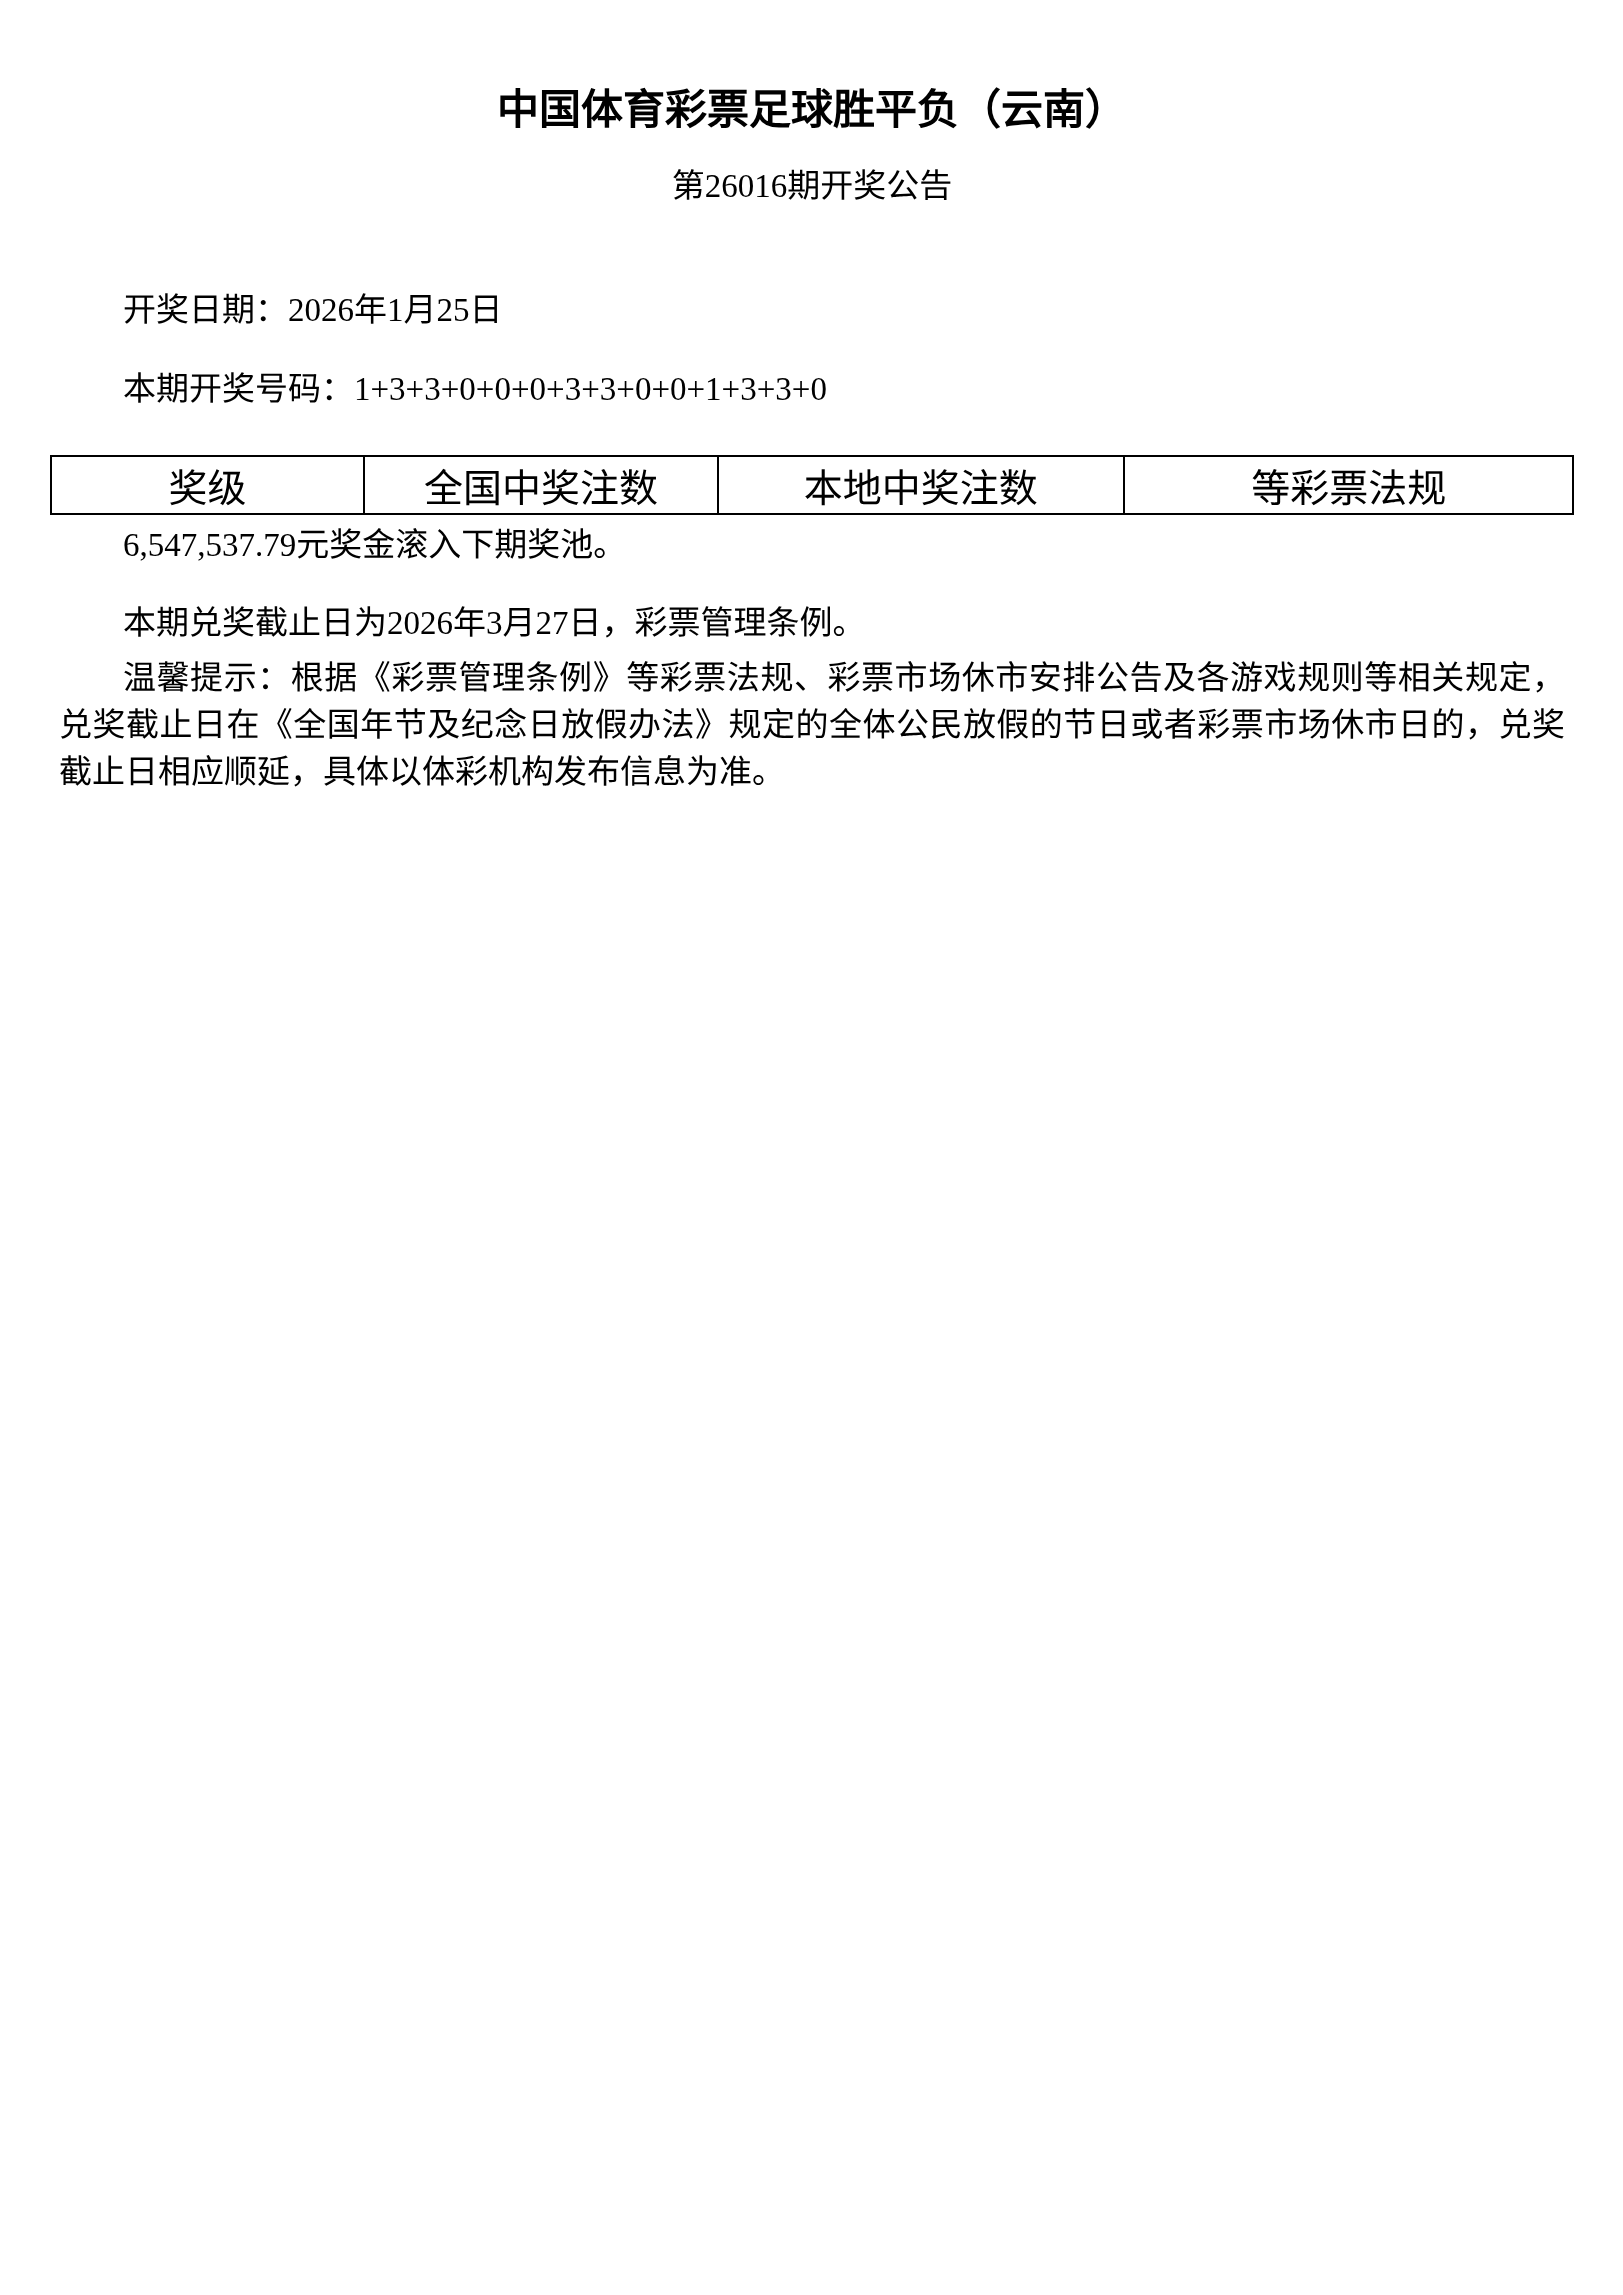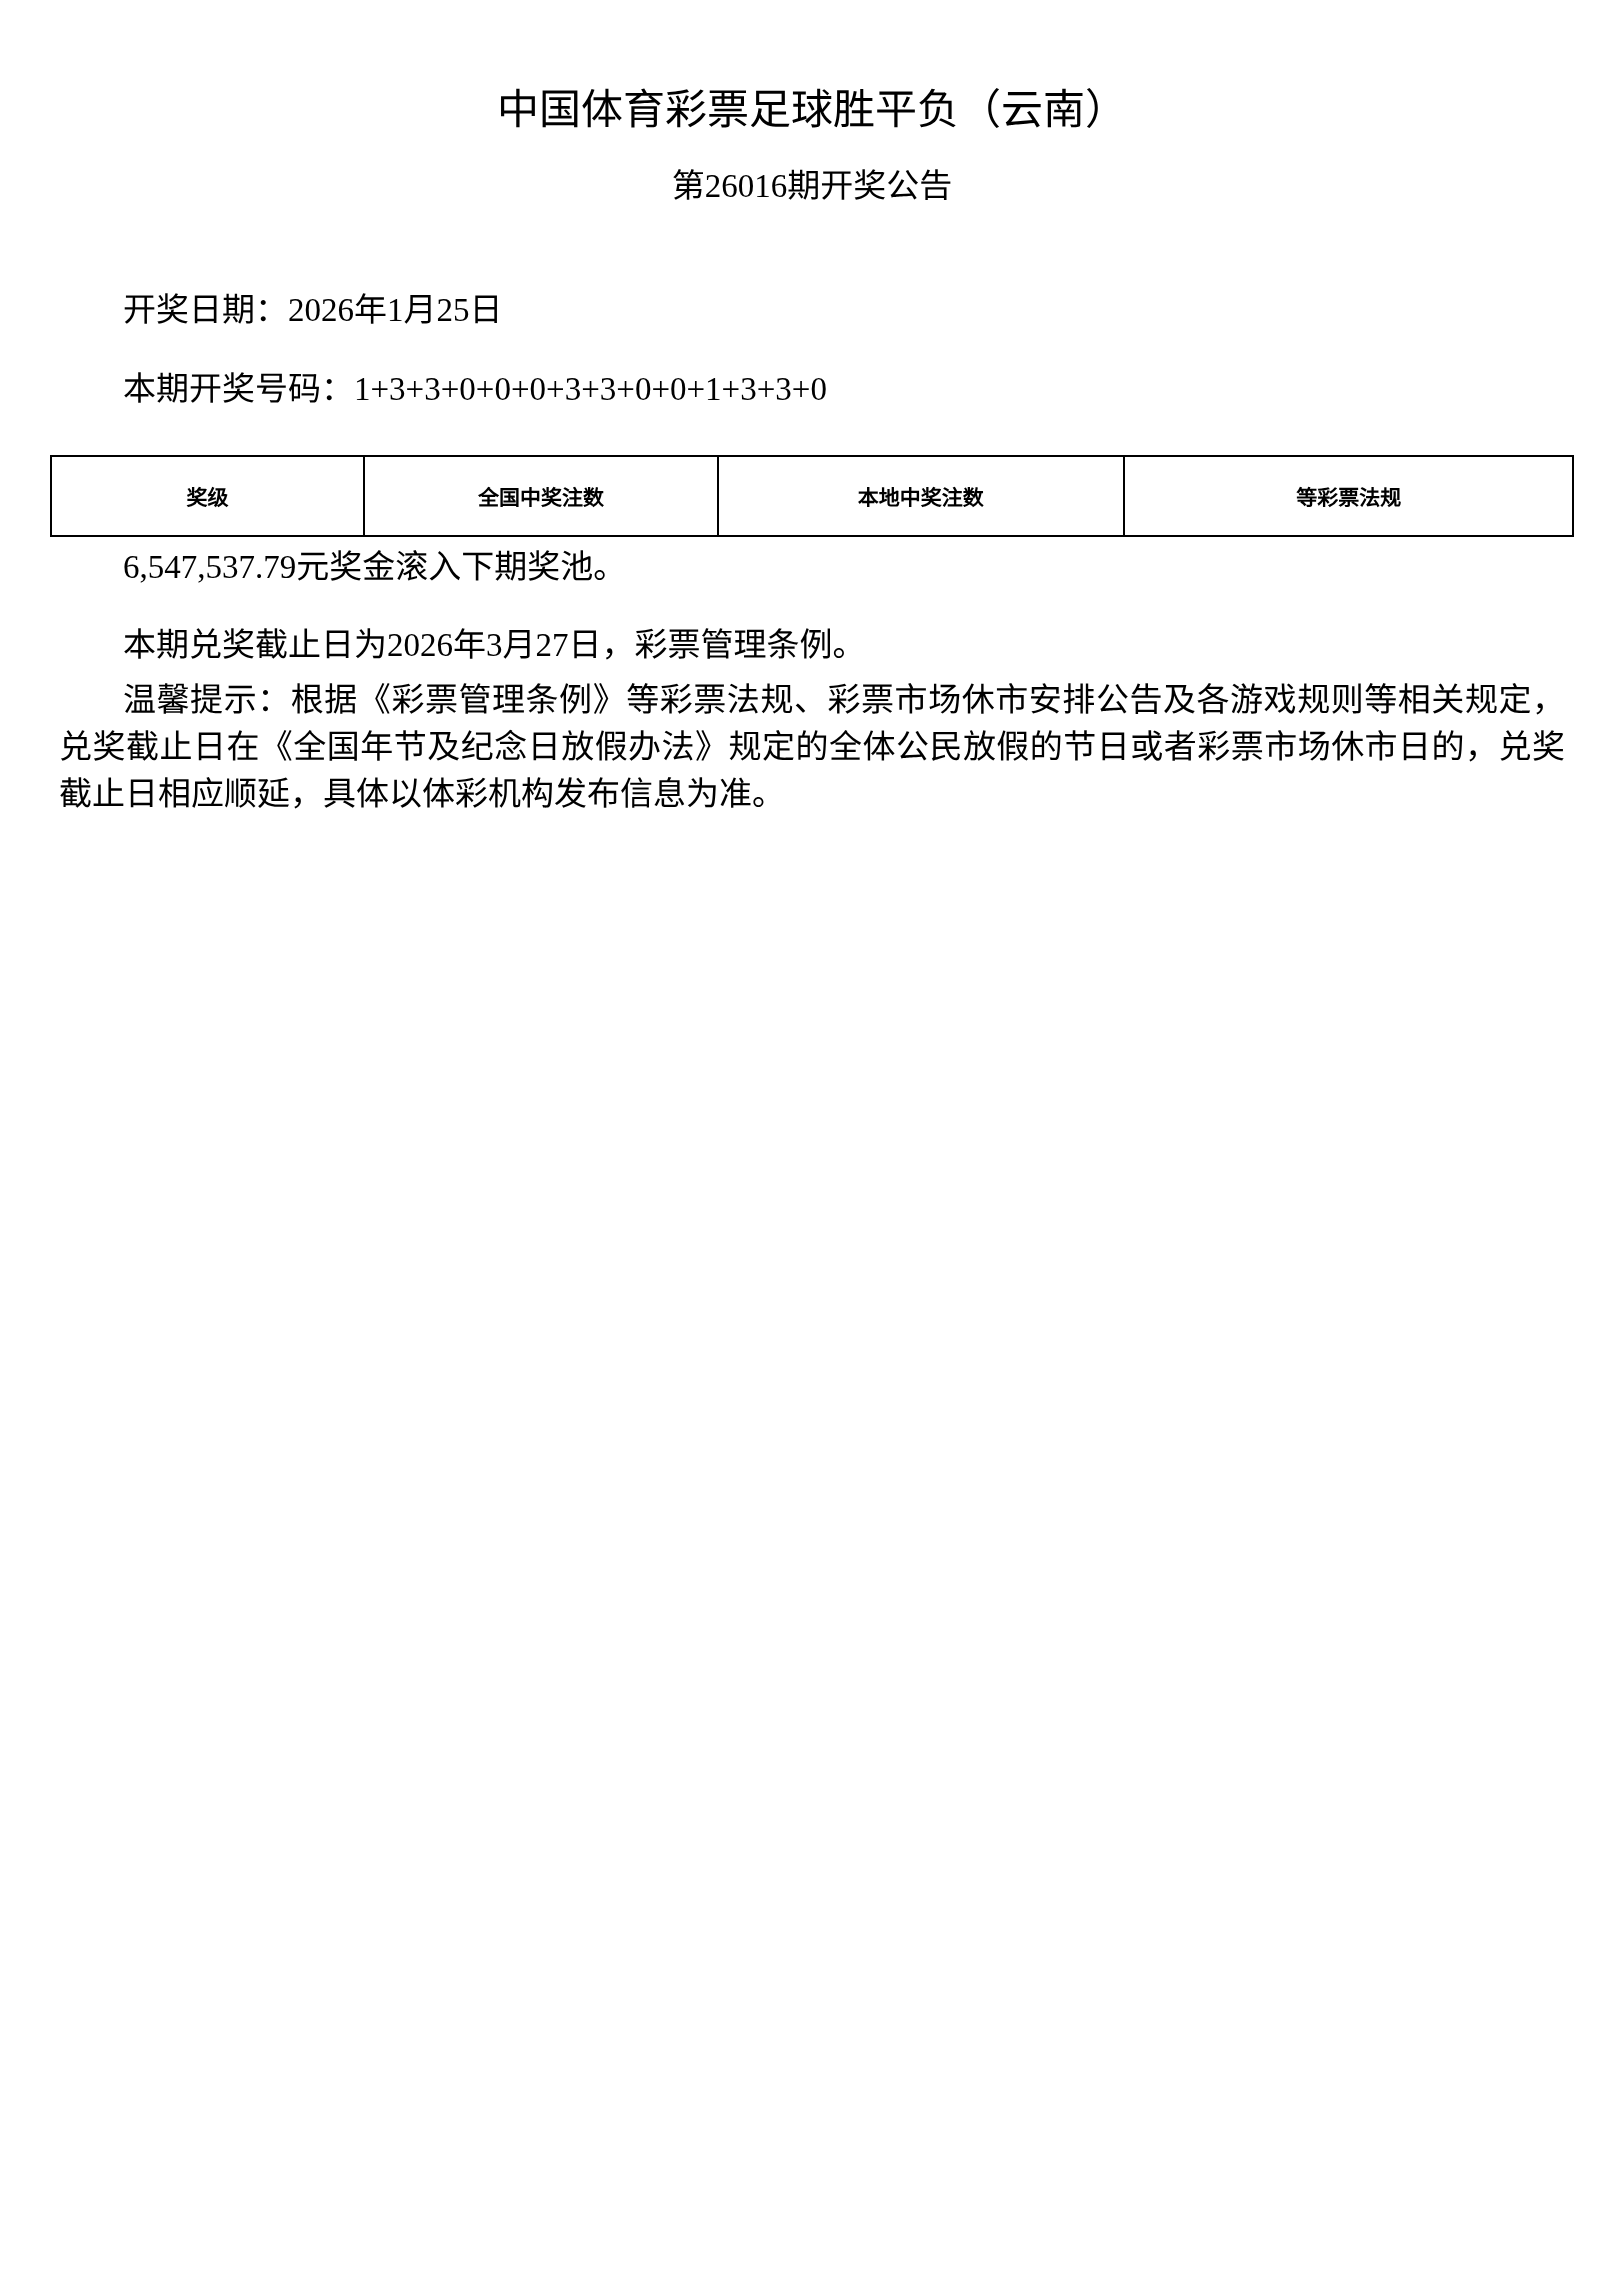--- a/index.html
+++ b/index.html
@@ -19,21 +19,21 @@
     box-sizing: border-box;
     width: 1624px;
     height: 2295px;
     padding: 88px 59px 0 59px;
     background: #ffffff;
   }
   .doc-title {
     margin: 0;
     font-size: 42px;
     line-height: 45px;
-    font-weight: normal;
+    font-weight: bold;
     text-align: center;
     letter-spacing: 0;
   }
   .doc-subtitle {
     margin: 35px 0 0 0;
     font-size: 33px;
     line-height: 36px;
     font-weight: normal;
     text-align: center;
   }
@@ -51,23 +51,23 @@
   table.prize-table {
     border-collapse: collapse;
     table-layout: fixed;
     width: calc(100% + 18.4px);
     margin: 42px 0 0 -9.2px;
   }
   .prize-table th,
   .prize-table td {
     border: 2.6px solid #000000;
     height: 46px;
-    padding: 16px;
-    font-size: 21px;
-    font-weight: bold;
+    padding: 0;
+    font-size: 39px;
+    font-weight: normal;
     vertical-align: middle;
     white-space: nowrap;
     overflow: hidden;
   }
   .prize-table th {
     text-align: center;
   }
   .cell-center {
     text-align: center;
   }

